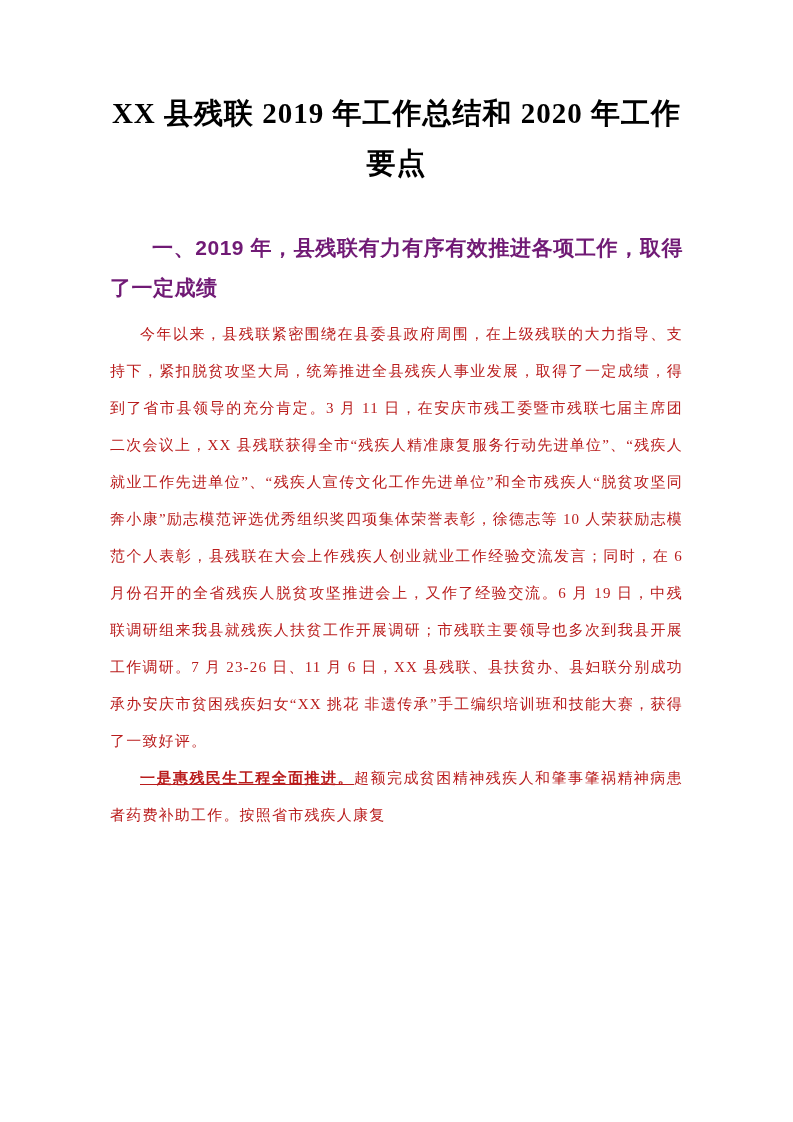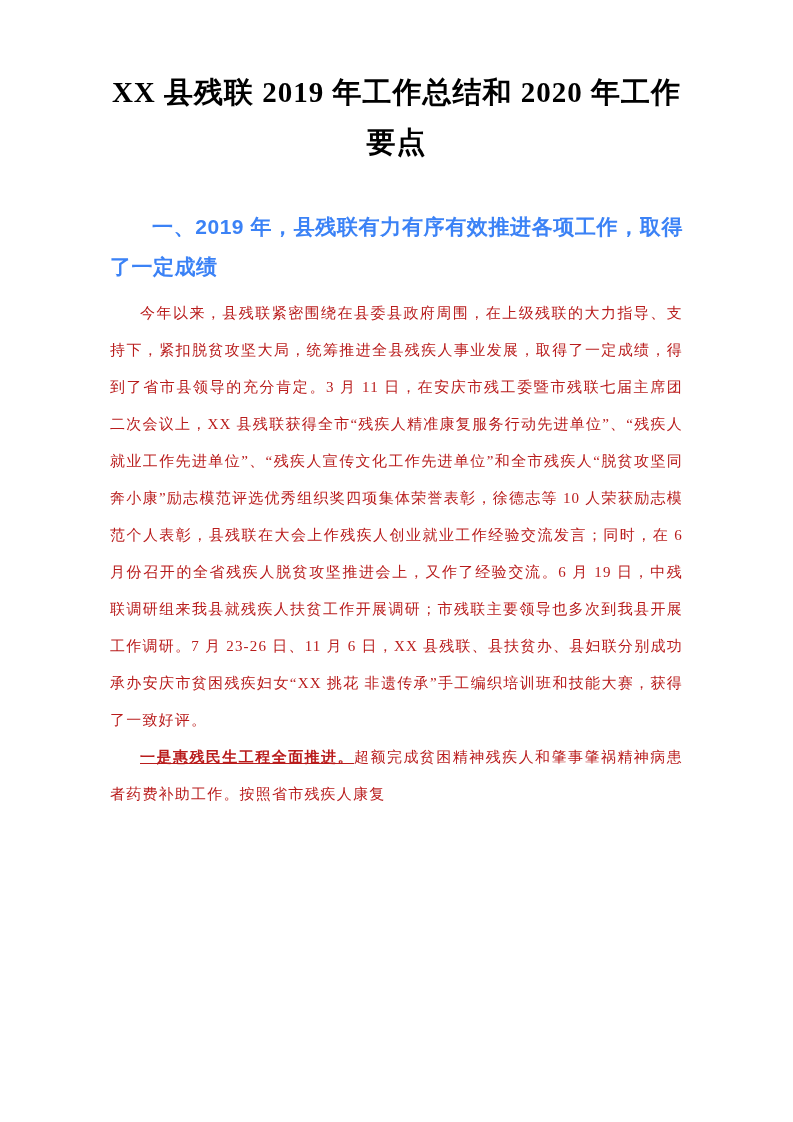--- a/index.html
+++ b/index.html
@@ -9,21 +9,21 @@
   }
   .page {
     position: relative;
     width: 793px;
     height: 1122px;
     margin: 0 auto;
     background: #ffffff;
     color: #000000;
     overflow: hidden;
     box-sizing: border-box;
-    padding: 67px 110px 0 110px;
+    padding: 88px 110px 0 110px;
     font-family: "Liberation Serif", "DejaVu Serif", serif;
   }
   .doc-title {
     margin: 0 0 40px 0;
     font-family: "Liberation Serif", "DejaVu Serif", serif;
     font-weight: 700;
     font-size: 29px;
     line-height: 50px;
     text-align: center;
     letter-spacing: 1px;
@@ -31,21 +31,21 @@
   }
   .section-heading {
     margin: 4px 0 8px 0;
     font-family: "Liberation Sans", "DejaVu Sans", sans-serif;
     font-weight: 700;
     font-size: 21px;
     line-height: 40px;
     text-align: justify;
     text-indent: 2em;
     letter-spacing: 0.5px;
-    color: #3b82f6;
+    color: #701a75;
   }
   .body-para {
     margin: 0;
     font-size: 15px;
     line-height: 37px;
     text-align: justify;
     text-justify: inter-ideograph;
     text-indent: 2em;
     letter-spacing: 1.2px;
     color: #b91c1c;

